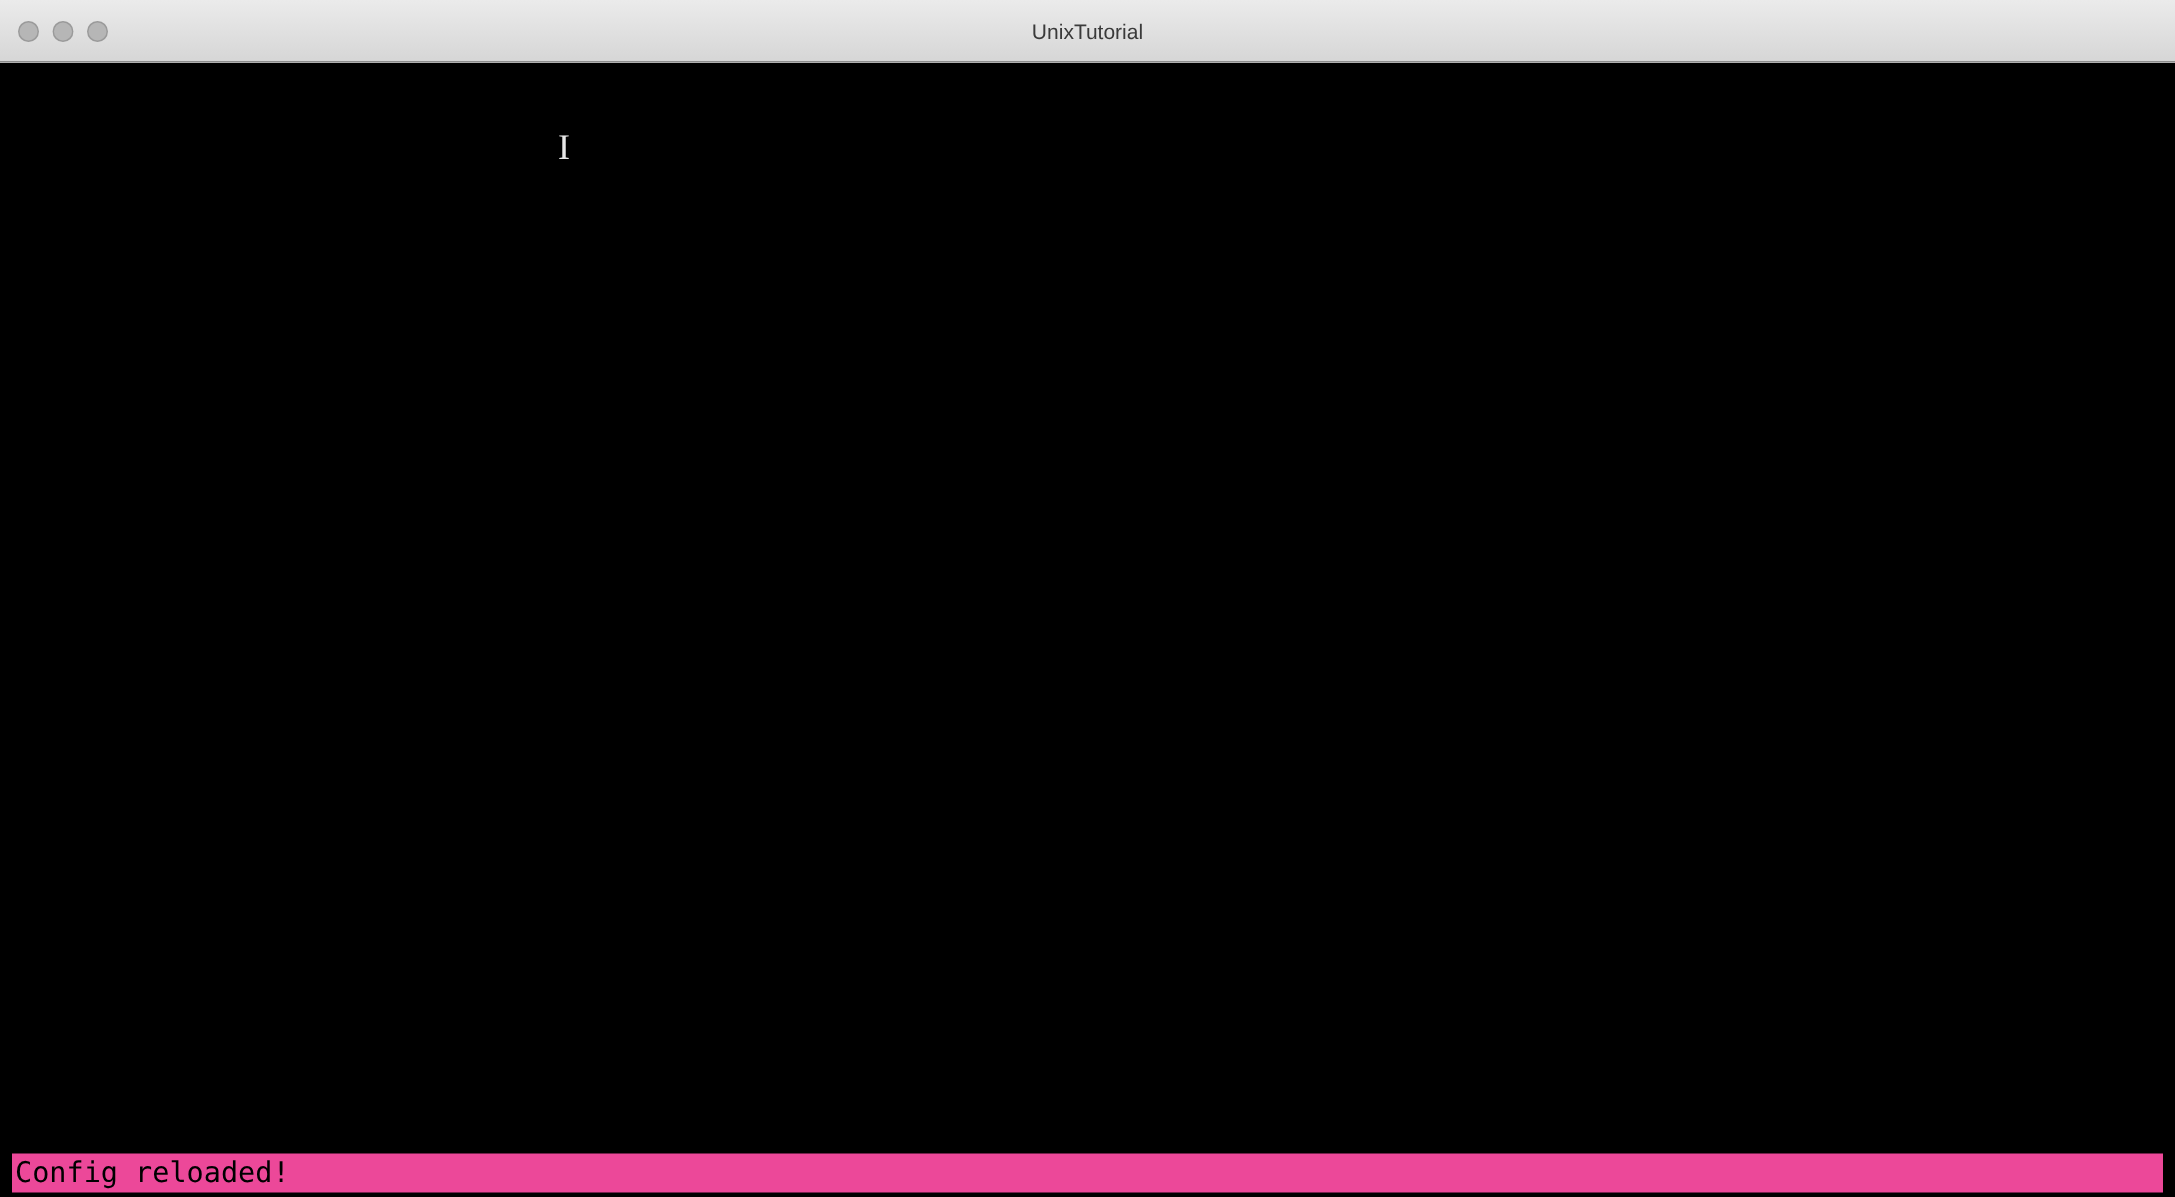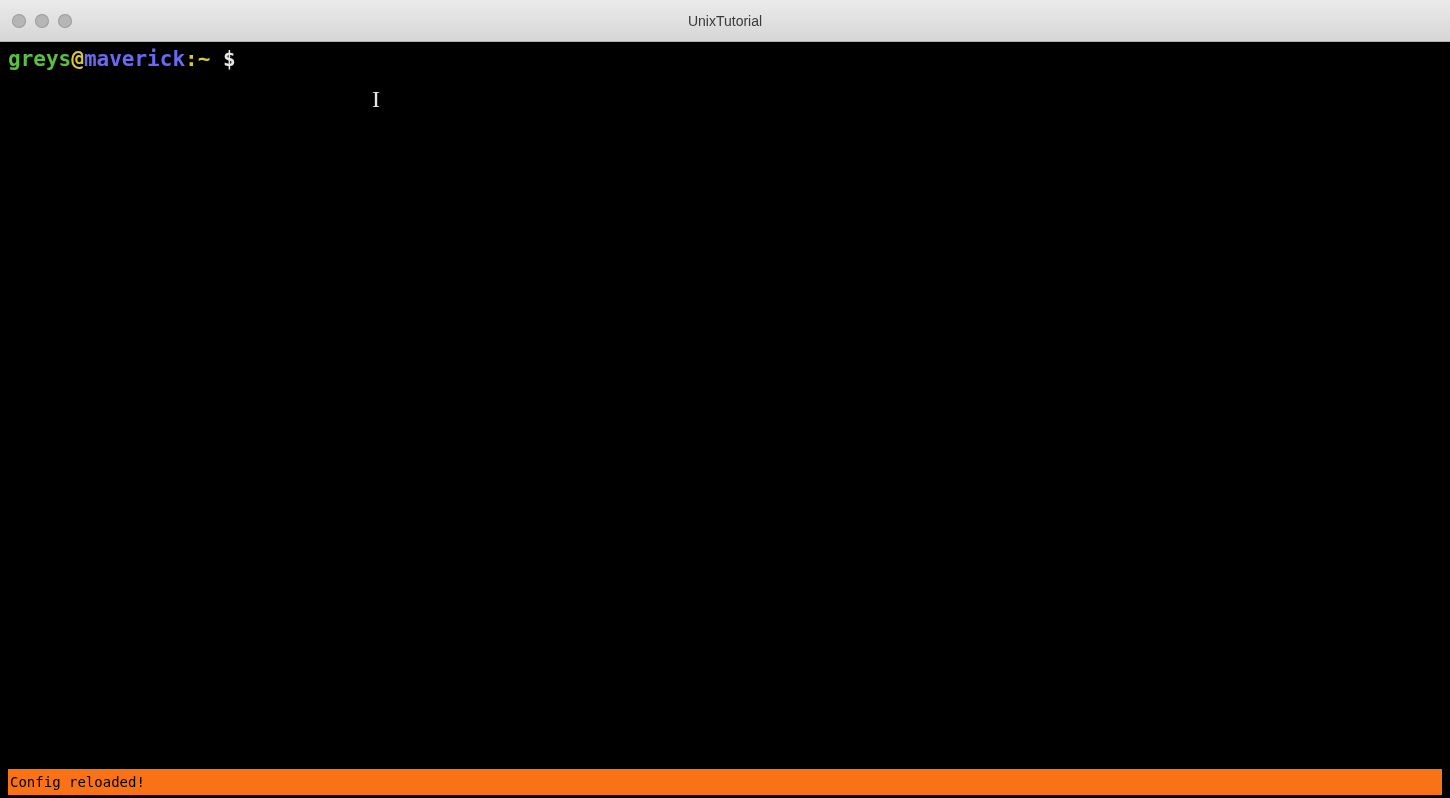--- a/index.html
+++ b/index.html
@@ -71,38 +71,37 @@
       left: 372px;
       top: 42px;
       pointer-events: none;
     }
     .status-bar {
       position: absolute;
       bottom: 3px;
       left: 8px;
       right: 8px;
       height: 26px;
-      background: #f97316;
+      background: #ec4899;
       color: #000;
-      font-size: 14px;
+      font-size: 19px;
       line-height: 26px;
       padding: 0 2px;
       white-space: pre;
     }
   </style>
 </head>
 <body>
 
 <div class="titlebar">
   <div class="traffic-lights">
     <div class="traffic-light"></div>
     <div class="traffic-light"></div>
     <div class="traffic-light"></div>
   </div>
   <div class="title-text">UnixTutorial</div>
 </div>
 
 <div class="terminal-body">
-  <div class="prompt-line"><span class="user">greys</span><span class="at">@</span><span class="host">maverick</span><span class="colon">:</span><span class="path">~</span><span class="dollar"> $ </span></div>
   <div class="text-cursor">I</div>
 </div>
 
 <div class="status-bar"><span>Config reloaded!</span></div>
 
 </body></html>

